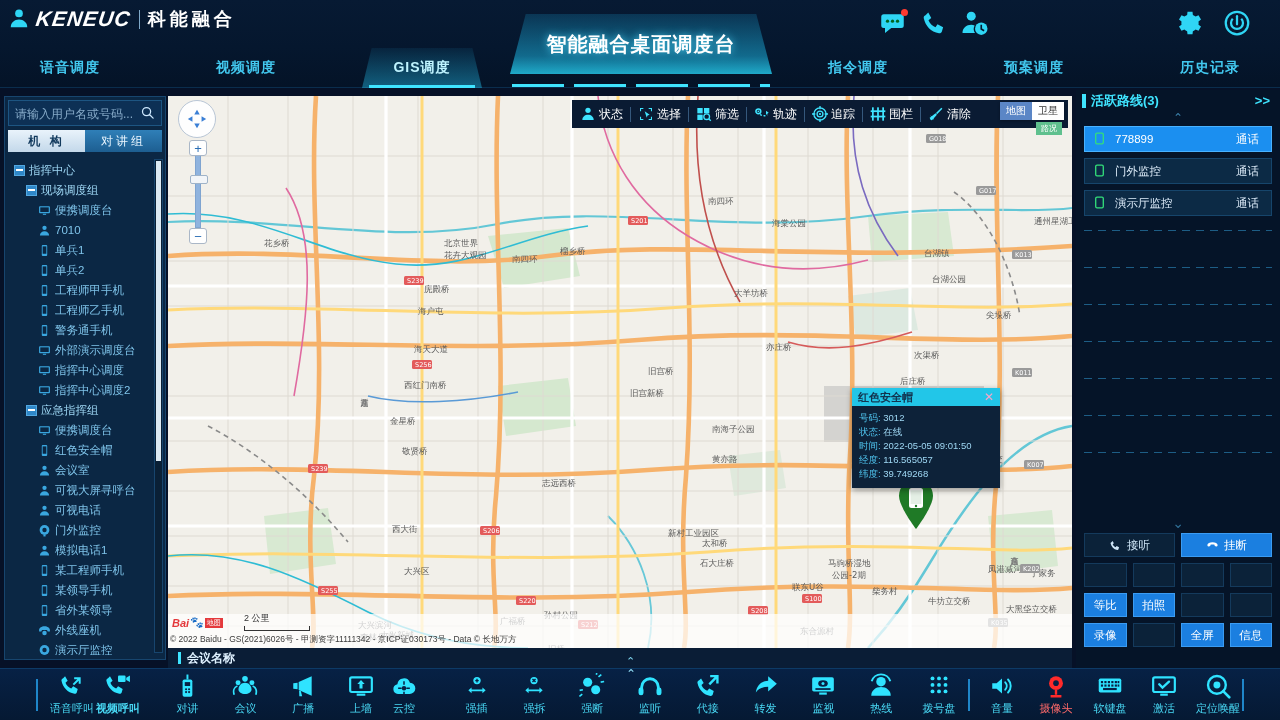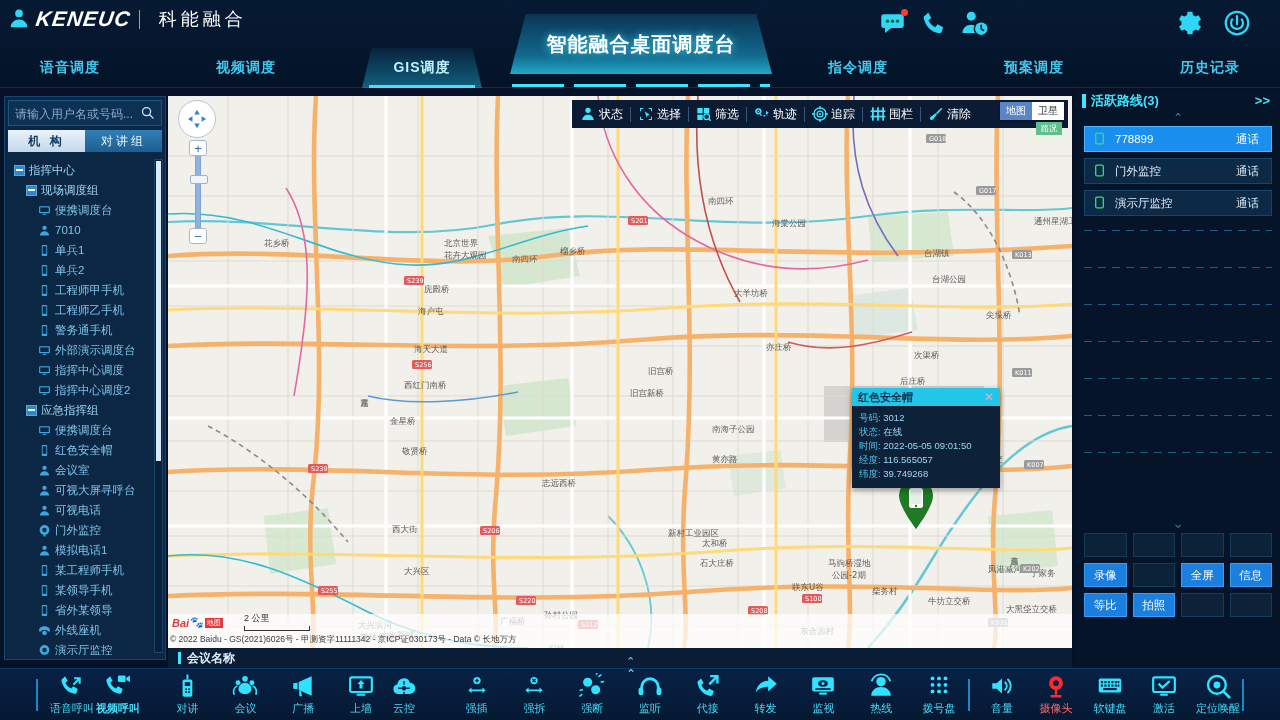--- a/index.html
+++ b/index.html
@@ -25,21 +25,21 @@
     position: absolute; left: 36px; top: 6px; height: 26px;
     display: flex; align-items: center; gap: 8px;
   }
   .logo-mark {
     font-size: 21px; font-weight: bold; font-style: italic;
     color: #ffffff; letter-spacing: 1px;
     font-family: "Liberation Sans", sans-serif;
     transform: skewX(-8deg);
   }
   .logo-div { width: 1px; height: 19px; background: #7fa9c9; }
-  .logo-cn { font-size: 18px; font-weight: normal; color: #ffffff; letter-spacing: 4px; margin-left: 11px; }
+  .logo-cn { font-size: 18px; font-weight: bold; color: #ffffff; letter-spacing: 4px; }
 
   .title-plate {
     position: absolute; left: 510px; top: 14px; width: 262px; height: 60px;
     background: linear-gradient(180deg, rgba(20,120,165,.30) 0%, rgba(28,175,220,.55) 70%, rgba(40,220,255,.75) 100%);
     clip-path: polygon(6% 0, 94% 0, 100% 100%, 0% 100%);
     display: flex; align-items: center; justify-content: center;
   }
   .title-plate span {
     font-size: 20px; font-weight: bold; color: #ffffff; letter-spacing: 1px;
     text-shadow: 0 0 8px rgba(80,220,255,.9);
@@ -914,46 +914,60 @@
       <div class="dash-row"></div>
       <div class="dash-row"></div>
       <div class="dash-row"></div>
       <div class="dash-row"></div>
       <div class="dash-row"></div>
       <div class="dash-row"></div>
     </div>
     <div style="position:absolute;left:0;top:426px;width:204px" class="caret-dn">⌄</div>
     <div class="ctrl-grid" id="ctrl-grid">
         <div class="cg-row">
+          <div class="cgb w2">
+            <span class="ci"><svg viewBox="0 0 24 24" fill="currentColor">
+                <path d="M6.6 3.5 9 8l-2.2 1.8c1 2.6 3 4.6 5.6 5.6L14 13l4.5 2.4-1 3.4c-.3 1-1.3 1.6-2.3 1.4C8.6 19 4.4 14.4 3 8.1c-.2-1 .4-2 1.4-2.3z"></path>
+              </svg></span>
+            <span>接听</span>
+          </div>
+          <div class="cgb w2 blue">
+            <span class="ci"><svg viewBox="0 0 24 24" fill="currentColor">
+                <path d="M12 6C7 6 2.5 8 2.5 11.3c0 1.2.4 2 1.3 2.4l3-.2c.9-.1 1.3-.7 1.3-1.5v-1.4c1.2-.4 2.5-.6 3.9-.6s2.7.2 3.9.6V12c0 .8.4 1.4 1.3 1.5l3 .2c.9-.4 1.3-1.2 1.3-2.4C21.5 8 17 6 12 6z"></path>
+              </svg></span>
+            <span>挂断</span>
+          </div>
+        </div>
+        <div class="cg-row">
           <div class="cgb w4"></div>
           <div class="cgb w4"></div>
           <div class="cgb w4"></div>
           <div class="cgb w4"></div>
         </div>
         <div class="cg-row">
           <div class="cgb w4 blue">
+            <span>等比</span>
+          </div>
+          <div class="cgb w4 blue">
+            <span>拍照</span>
+          </div>
+          <div class="cgb w4"></div>
+          <div class="cgb w4"></div>
+        </div>
+        <div class="cg-row">
+          <div class="cgb w4 blue">
             <span>录像</span>
           </div>
           <div class="cgb w4"></div>
           <div class="cgb w4 blue">
             <span>全屏</span>
           </div>
           <div class="cgb w4 blue">
             <span>信息</span>
           </div>
-        </div>
-        <div class="cg-row">
-          <div class="cgb w4 blue">
-            <span>等比</span>
-          </div>
-          <div class="cgb w4 blue">
-            <span>拍照</span>
-          </div>
-          <div class="cgb w4"></div>
-          <div class="cgb w4"></div>
         </div>
       </div>
   </div>
 
   <div class="bottom">
     <div class="bdiv" style="left:36px"></div>
     <div id="bottom-left">
         <div class="bitem" style="left: 44px;">
           <span class="bi"><svg viewBox="0 0 24 24" fill="currentColor">
               <path d="M5.6 3 8 7.2 6 9c1 2.5 2.8 4.3 5.3 5.3l1.8-2 4.2 2.4-.9 3.2c-.3 1-1.2 1.5-2.2 1.3C8 18 3.6 13.6 2.3 7.2c-.2-1 .3-1.9 1.3-2.2z"></path>

